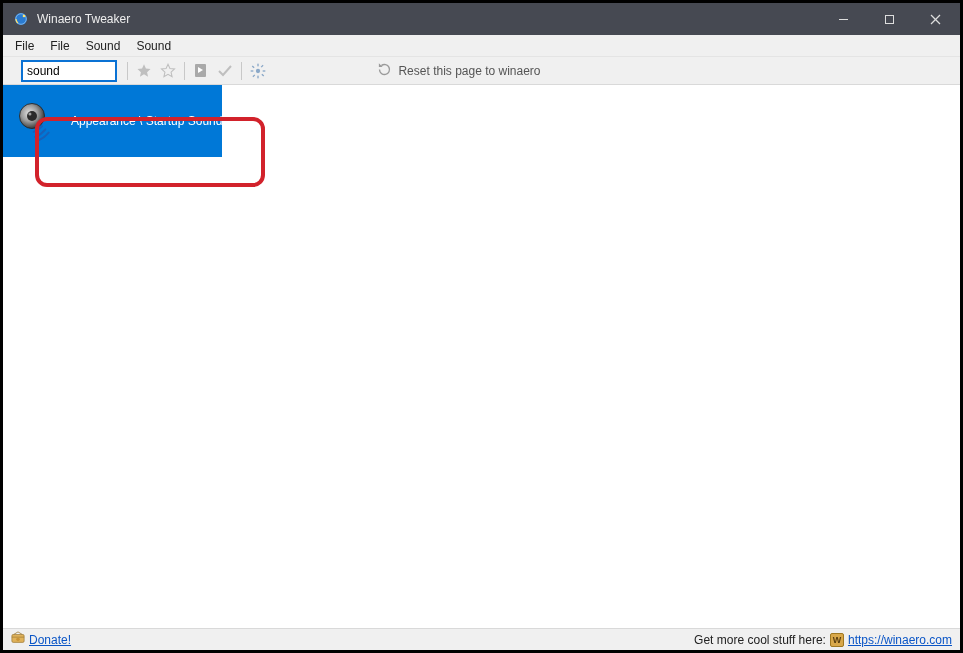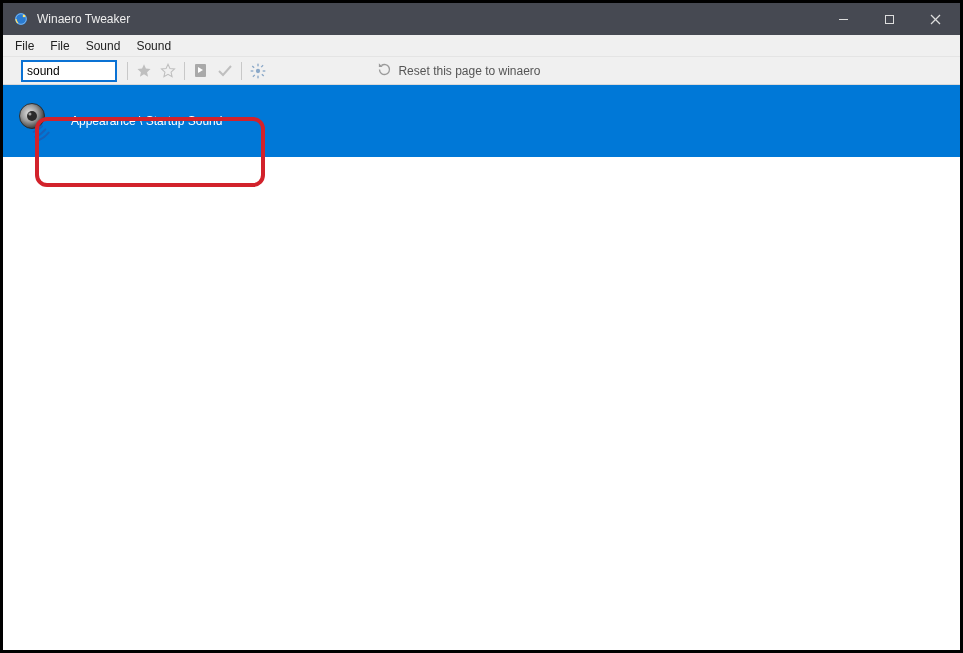--- a/index.html
+++ b/index.html
@@ -15,21 +15,21 @@
   
   .menubar { height: 22px; background: #f0f0f0; display: flex; align-items: center; padding: 0 4px; border-bottom: 1px solid #e4e4e4; }
   .menubar .item { padding: 0 8px; color: #222; }
   
   .toolbar { height: 28px; background: #f0f0f0; display: flex; align-items: center; padding: 0 0 0 0; border-bottom: 1px solid #d9d9d9; gap: 4px; }
   .search-input { width: 96px; height: 22px; margin: 0 4px 0 18px; border: 2px solid #0a72d4; padding: 0 4px; font-size: 12px; color: #000; outline: none; background:#fff; }
   .tb-sep { width: 1px; height: 18px; background: #c8c8c8; margin: 0 2px; }
   .tb-btn { width: 20px; height: 20px; display:flex; align-items:center; justify-content:center; }
   .reset-wrap { margin-left: auto; margin-right: auto; display:flex; align-items:center; gap:6px; color:#555; position:relative; left:-50px; }
   
-  .content { flex:1; background:#fff; display:flex; flex-direction:column; }
+  .content { flex:1; background:#fff; display:flex; flex-direction:row; }
   .highlight-box { position:absolute; top:114px; left:32px; width:230px; height:70px; border:4px solid #d2222b; border-radius:12px; pointer-events:none; z-index:5; }
   .result-row { height: 72px; background:#0078d7; color:#fff; display:flex; align-items:center; padding-left: 14px; gap: 14px; }
   .speaker-icon { width:40px; height:40px; flex-shrink:0; }
   .result-label { font-size: 12px; color:#fff; }
   .blank { flex:1; background:#fff; }
   
   .statusbar { height: 22px; background:#f0f0f0; border-top:1px solid #d9d9d9; display:flex; align-items:center; padding: 0 8px; font-size:12px; color:#222; }
   .donate { display:flex; align-items:center; gap:4px; }
   .donate a { color:#0a55c6; text-decoration: underline; }
   .status-right { margin-left:auto; display:flex; align-items:center; gap:4px; }
@@ -151,14 +151,32 @@
           <path d="M38 38 A34 34 0 0 1 24 48" fill="none" stroke="#1860b8" stroke-width="2.4" stroke-linecap="round"></path>
         </svg>
       </span>
       <span class="result-label">Appearance \ Startup Sound</span>
     </div>
     <div class="blank"></div>
   </div>
 
   <div class="highlight-box"></div>
 
+  <div class="statusbar">
+    <span class="donate">
+      <span>
+        <svg width="14" height="14" viewBox="0 0 16 16">
+          <rect x="1" y="4" width="14" height="9" rx="1.5" fill="#e0b25a" stroke="#9c7a36" stroke-width="0.8"></rect>
+          <path d="M1 7 h14" stroke="#9c7a36" stroke-width="0.8"></path>
+          <circle cx="8" cy="9.5" r="2" fill="#c99437"></circle>
+          <path d="M3 4 L8 1 L13 4" fill="none" stroke="#9c7a36" stroke-width="0.9"></path>
+        </svg>
+      </span>
+      <a href="#">Donate!</a>
+    </span>
+    <span class="status-right">
+      <span>Get more cool stuff here: </span>
+      <span class="w-badge">W</span>
+      <a href="#">https://winaero.com</a>
+    </span>
+  </div>
 
 </div>
 
 </body></html>

